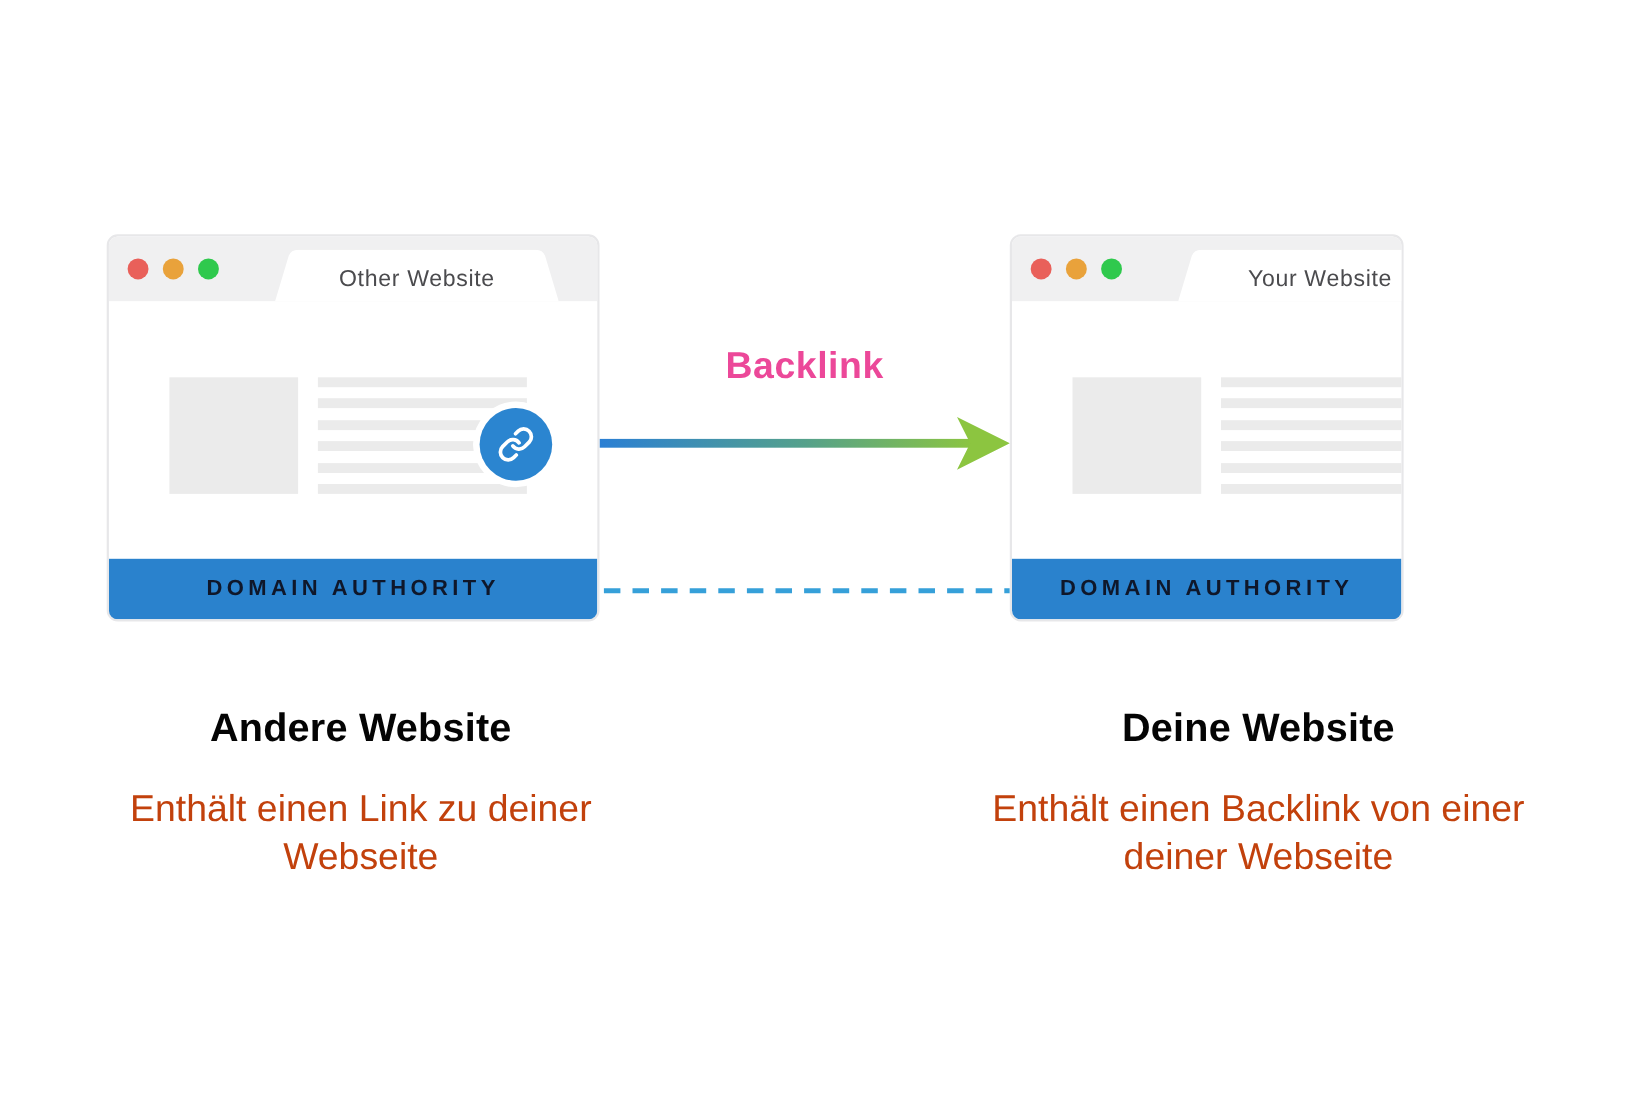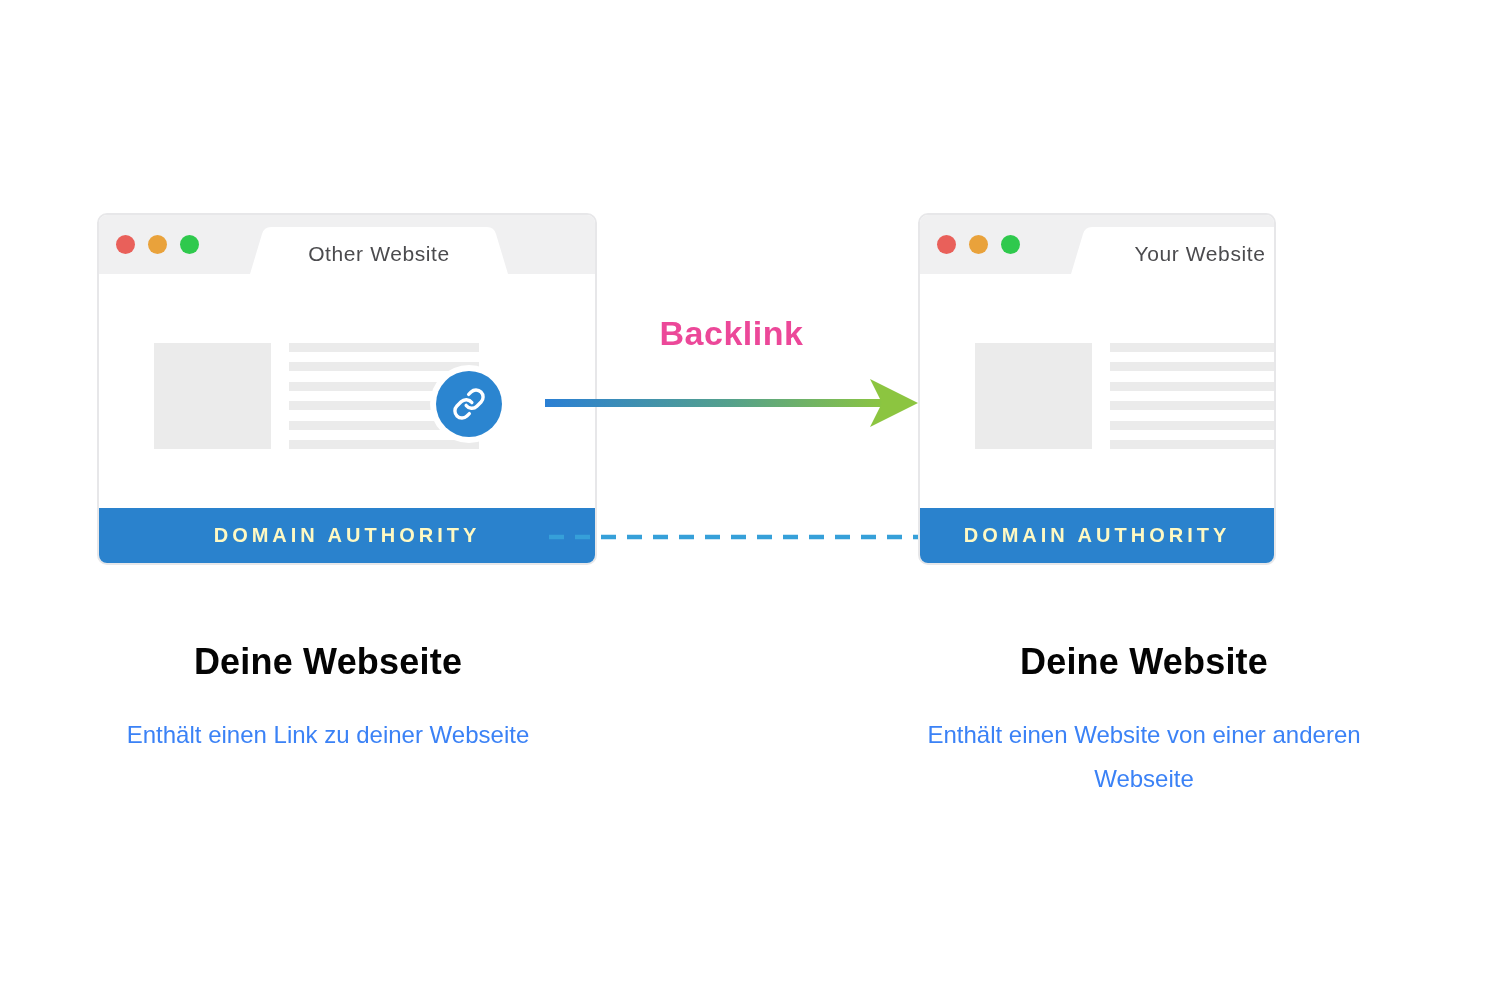--- a/index.html
+++ b/index.html
@@ -2,21 +2,21 @@
 <html style="--domain-bar-blue: #2a82cd; --link-badge-blue: #2b85d0; --arrow-blue: #2a7fd4; --arrow-green: #8cc540; --dashed-blue: #36a0d9; --dot-red: #e9605a; --dot-yellow: #e9a23b; --dot-green: #2fc94d; --window-header-gray: #f0f0f1; --placeholder-gray: #ebebeb;"><head>
 <meta charset="utf-8">
 <style>
   * { margin: 0; padding: 0; box-sizing: border-box; }
   html, body { width: 1500px; height: 1000px; background: #ffffff; overflow: hidden;
                font-family: "Liberation Sans", "DejaVu Sans", sans-serif; }
   .canvas { position: absolute; top: 0; left: 0; width: 1500px; height: 1000px; background: #fff; }
 
   
   .window {
-    position: absolute; top: 213px; width: 500px; height: 352px;
+    position: absolute; top: 213px; width: 448px; height: 352px;
     background: #ffffff; border: 2px solid #e7e7e9; border-radius: 10px;
     overflow: hidden;
   }
   .window.left  { left: 97px;  }
   .window.right { left: 918px; width: 358px; }
 
   .window-header {
     position: relative; height: 59px;
     background: var(--window-header-gray, #f0f0f1);
   }
@@ -51,42 +51,42 @@
     box-shadow: 0 0 0 6px #ffffff;
     display: flex; align-items: center; justify-content: center;
   }
 
   .domain-bar {
     position: absolute; left: 0; bottom: 0; width: 100%; height: 55px;
     background: var(--domain-bar-blue, #2a82cd);
     display: flex; align-items: center; justify-content: center;
   }
   .domain-bar-label {
-    color: #fef9c3; font-size: 20px; font-weight: bold; letter-spacing: 4px;
+    color: #0f172a; font-size: 20px; font-weight: bold; letter-spacing: 4px;
   }
 
   
   .backlink-label {
     position: absolute; left: 545px; top: 314px; width: 373px;
     text-align: center; font-size: 34px; font-weight: bold; color: #ec4899;
     letter-spacing: 0.5px;
   }
   .arrow-svg  { position: absolute; left: 545px; top: 370px; }
   .dashed-svg { position: absolute; left: 545px; top: 533px; }
 
   
   .caption { position: absolute; text-align: center; }
   .caption.left  { left: 58px;  top: 641px; width: 540px; }
   .caption.right { left: 894px; top: 641px; width: 500px; }
   .caption-title {
     font-size: 36px; font-weight: bold; color: #040404; letter-spacing: 0.2px;
     margin-bottom: 30px;
   }
   .caption-desc {
-    font-size: 24px; color: #3b82f6; line-height: 44px; text-align: center;
+    font-size: 34px; color: #c2410c; line-height: 44px; text-align: center;
   }
 </style>
 </head>
 <body>
 
 <div class="canvas">
 
   <div class="window left">
     <div class="window-header">
       <div class="traffic-dots">
@@ -165,22 +165,22 @@
     </defs>
     <rect x="0" y="29" width="340" height="8" fill="url(#arrowGrad)"></rect>
     <polygon points="373,33 325,9 337,33 325,57" style="fill: var(--arrow-green, #8cc540)"></polygon>
   </svg>
 
   <svg class="dashed-svg" width="373" height="8" viewBox="0 0 373 8">
     <line x1="4" y1="4" x2="373" y2="4" stroke-width="4.5" style="stroke: var(--dashed-blue, #36a0d9)" stroke-dasharray="15 11"></line>
   </svg>
 
   <div class="caption left">
-    <div class="caption-title">Deine Webseite</div>
+    <div class="caption-title">Andere Website</div>
     <div class="caption-desc">Enthält einen Link zu deiner Webseite</div>
   </div>
 
   <div class="caption right">
     <div class="caption-title">Deine Website</div>
-    <div class="caption-desc">Enthält einen Website von einer anderen Webseite</div>
+    <div class="caption-desc">Enthält einen Backlink von einer deiner Webseite</div>
   </div>
 
 </div>
 
 </body></html>

